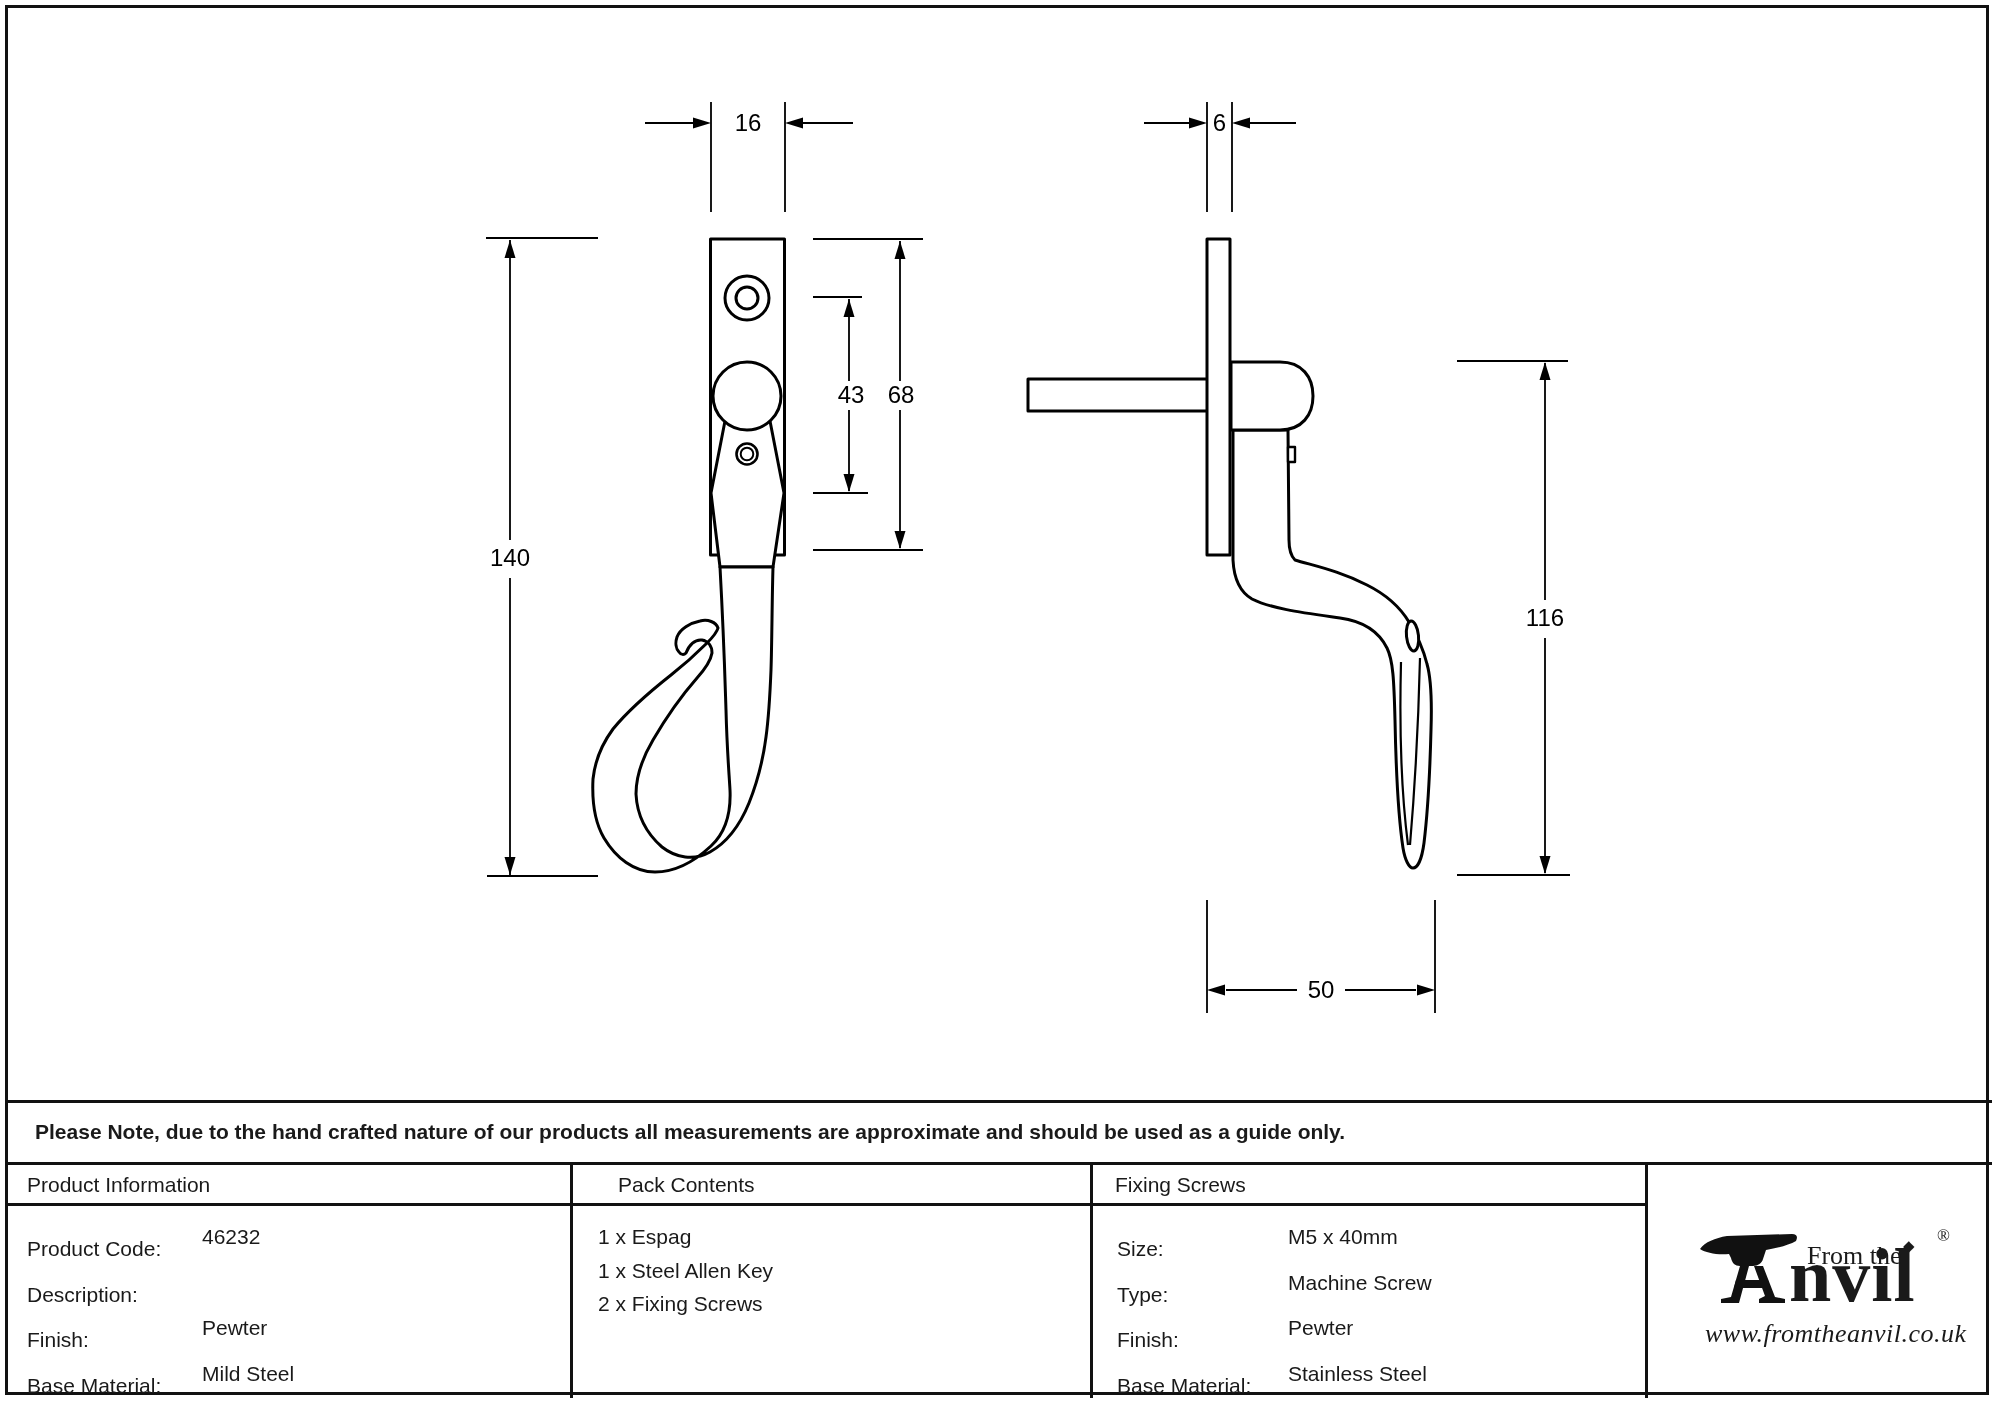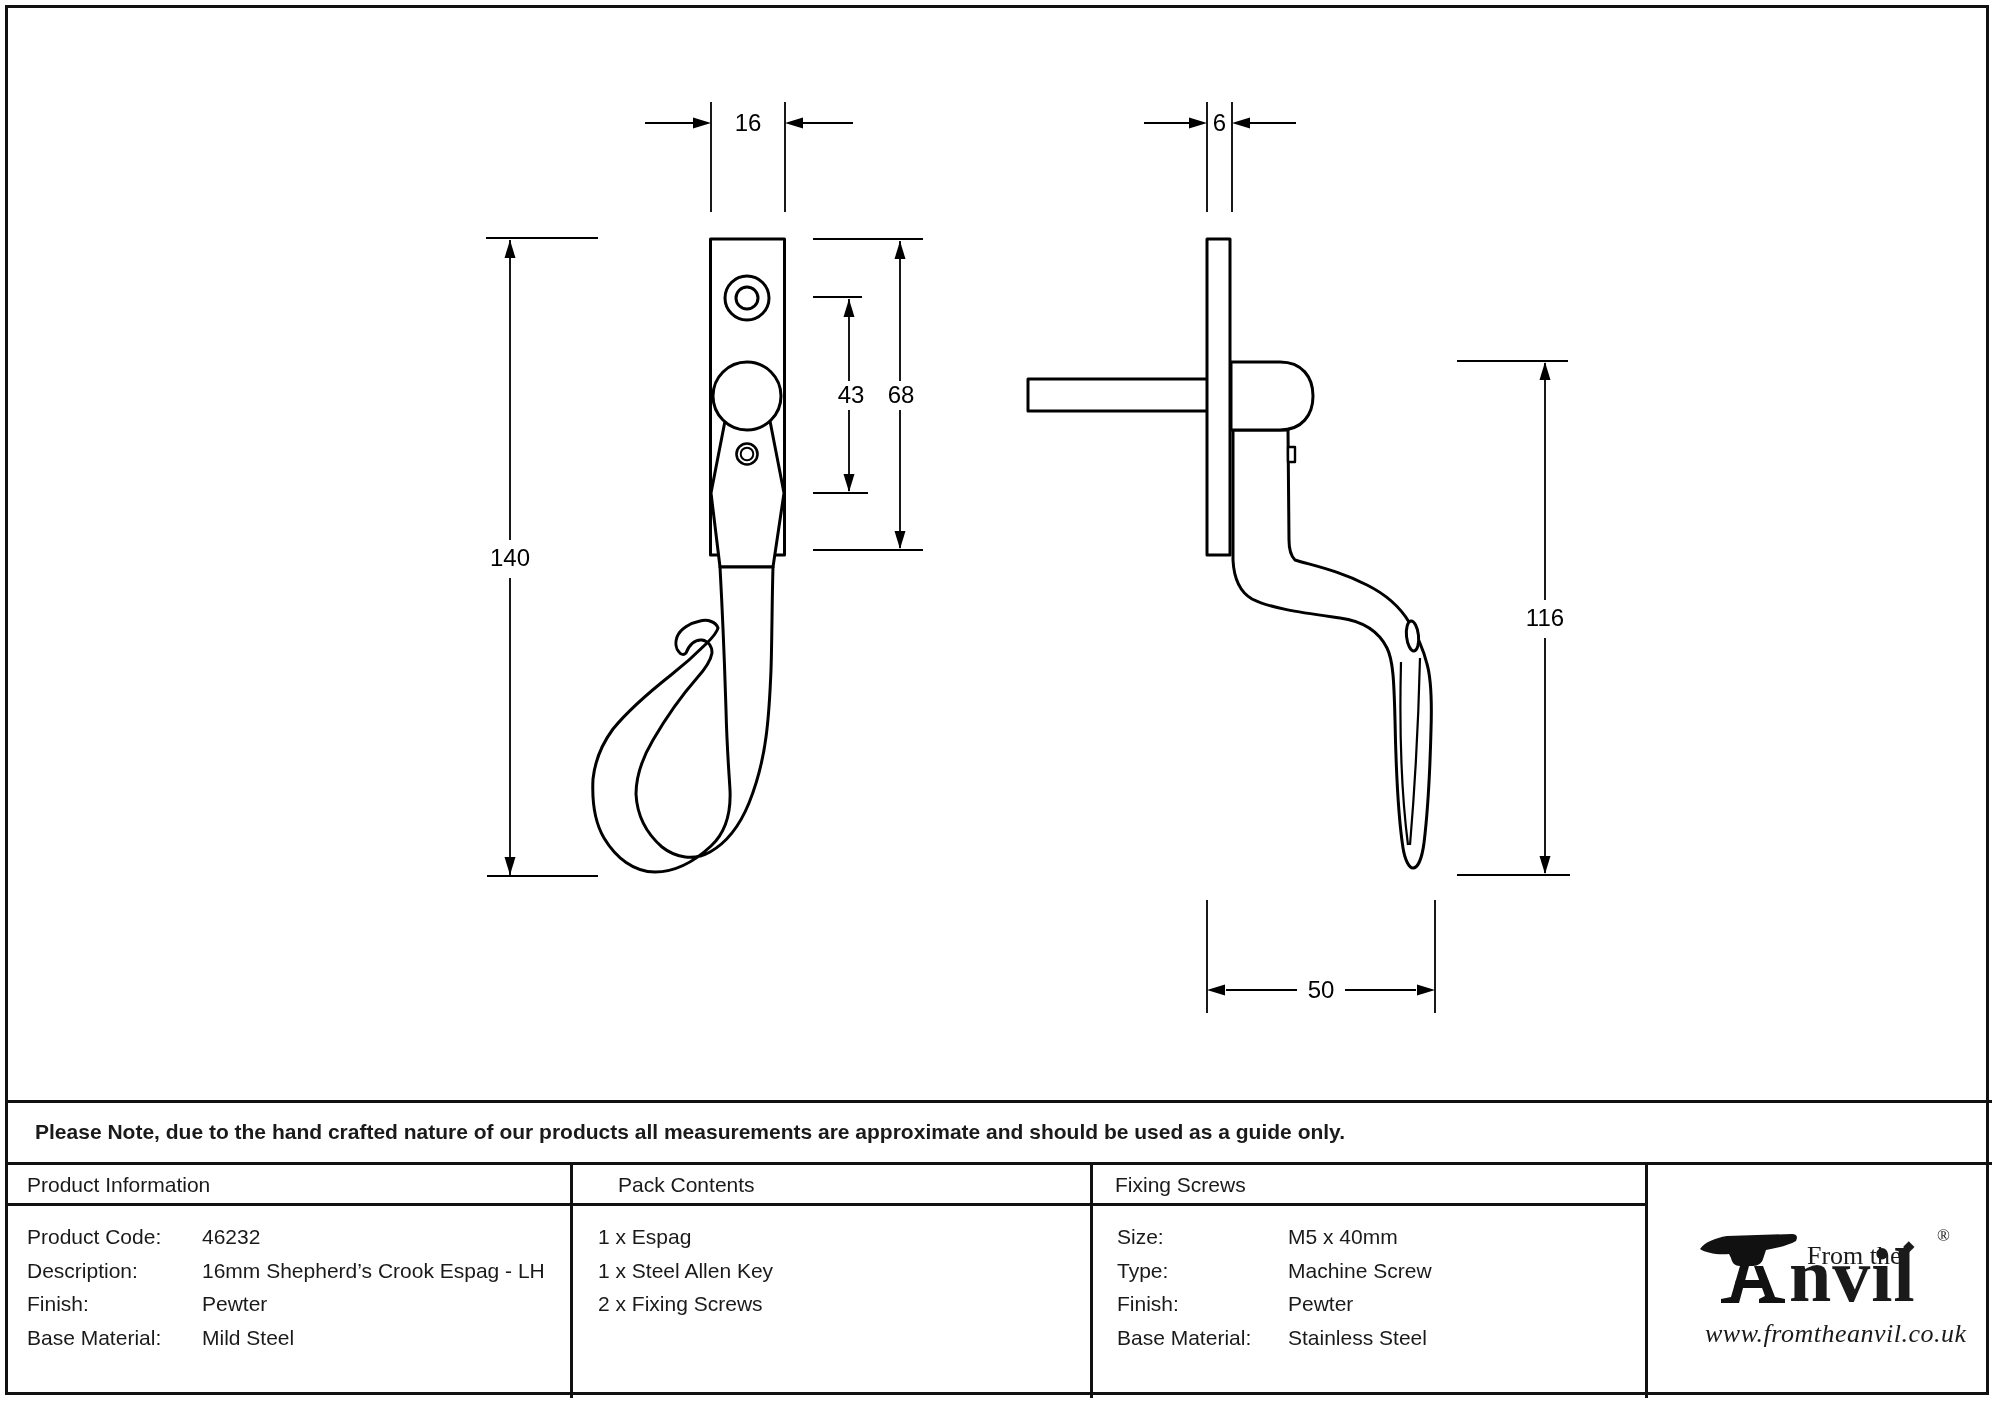--- a/index.html
+++ b/index.html
@@ -9,21 +9,21 @@
        border:3px solid #111;box-sizing:border-box;}
   svg text{font-family:"Liberation Sans",sans-serif;}
   .dimtext{font-size:24px;fill:#000;}
   
   .hline,.vline{position:absolute;background:#111;}
   
   .note{position:absolute;left:35px;top:1118px;height:28px;font-size:21px;line-height:28px;font-weight:bold;}
   .th{position:absolute;font-size:21px;line-height:26px;top:1172px;}
   .col-rows{position:absolute;top:1220px;font-size:21px;line-height:33.5px;}
   .lv{display:flex;}
-  .lv .lbl{display:inline-block;}
+  .lv .lbl{display:inline-block;margin-top:12px;}
   .lv .val{display:inline-block;}
   
   #pi-rows{left:27px;}  #pi-rows .lbl{width:175px;}
   #pc-rows{left:598px;}
   #fs-rows{left:1117px;} #fs-rows .lbl{width:171px;}
   
   .logo{position:absolute;left:1695px;top:1225px;width:270px;height:125px;}
   .logo span{position:absolute;white-space:nowrap;}
   .logo .nvil{left:94px;top:12px;font-family:"Liberation Serif",serif;font-size:76px;line-height:1;font-weight:700;letter-spacing:1px;}
   .logo .from-the{left:112px;top:16px;font-family:"Liberation Serif",serif;font-size:26px;}
@@ -157,21 +157,20 @@
 <div class="th" style="left:590px;margin-left:28px;">Pack Contents</div>
 <div class="th" style="left:1115px;">Fixing Screws</div>
 
 <div class="col-rows" id="pi-rows">
   <div class="lv">
     <span class="lbl">Product Code:</span>
     <span class="val">46232</span>
   </div>
   <div class="lv">
     <span class="lbl">Description:</span>
-    <span class="val">16mm Shepherd’s Crook Espag - LH</span>
   </div>
   <div class="lv">
     <span class="lbl">Finish:</span>
     <span class="val">Pewter</span>
   </div>
   <div class="lv">
     <span class="lbl">Base Material:</span>
     <span class="val">Mild Steel</span>
   </div>
 </div>

